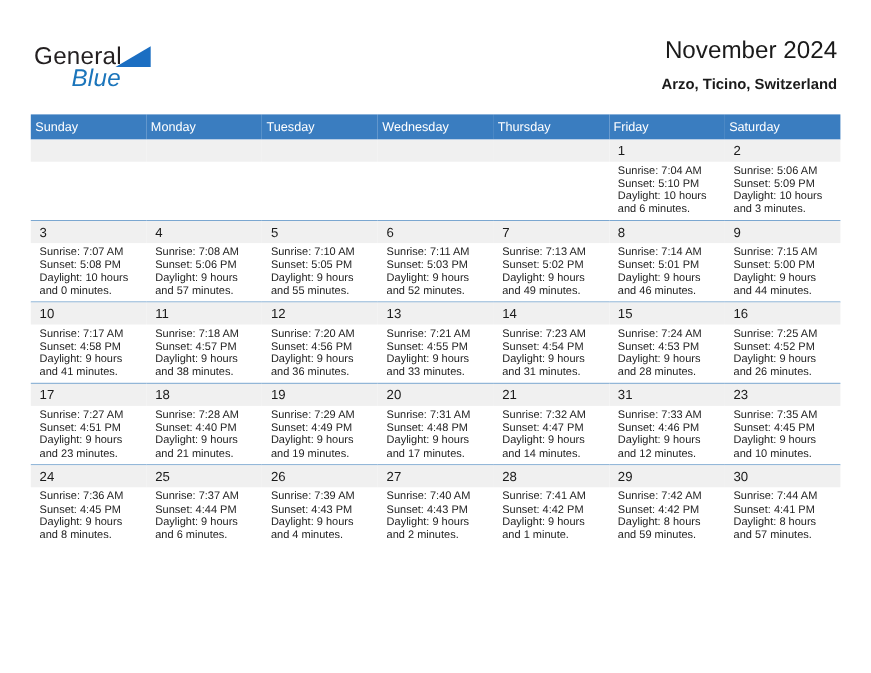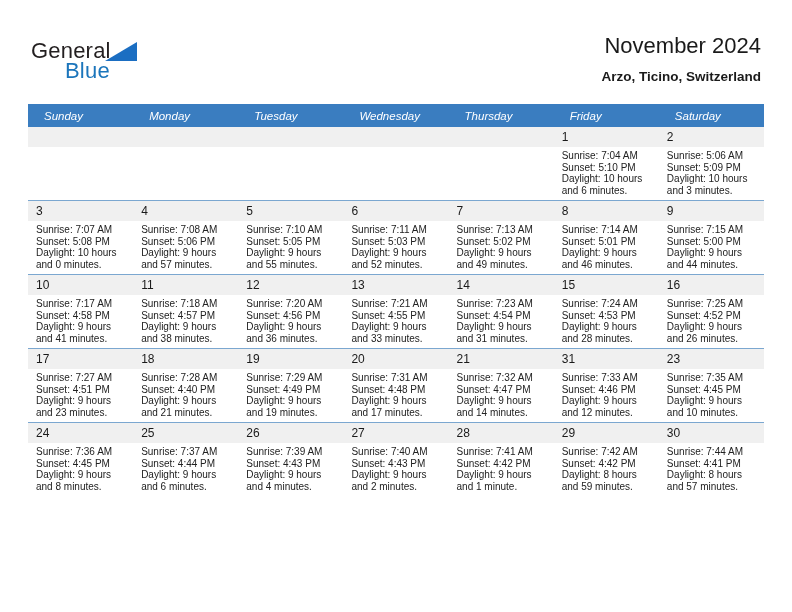--- a/index.html
+++ b/index.html
@@ -47,20 +47,21 @@
     text-align: right;
   }
   .brand-blue {
     position: absolute;
     left: 34px;
     top: 20px;
     font-size: 22px;
     letter-spacing: .2px;
     color: #1b75bb;
     font-family: "Liberation Sans", sans-serif;
+    font-style: italic;
   }
   .brand-tri {
     position: absolute;
     left: 74px;
     top: 4px;
     width: 0;
     height: 0;
     border-left: 32px solid transparent;
     border-bottom: 19px solid #1b6ec2;
   }
@@ -95,24 +96,23 @@
     width: 736px;
     border-collapse: collapse;
     table-layout: fixed;
   }
   .calendar th {
     background: #3a7dc0;
     color: #ffffff;
     font-size: 11.5px;
     font-weight: 400;
     text-align: left;
-    padding: 5px 0 5px 16px;
+    padding: 5px 0 5px 4px;
     height: 13px;
     border: none;
-    font-style: italic;
   }
   .calendar td {
     vertical-align: top;
     padding: 0;
     height: 73px;
     border-top: 1px solid #2e6da4;
     background: #ffffff;
   }
   .calendar tr.week td {
     border-top: 1px solid #7ba7d0;

